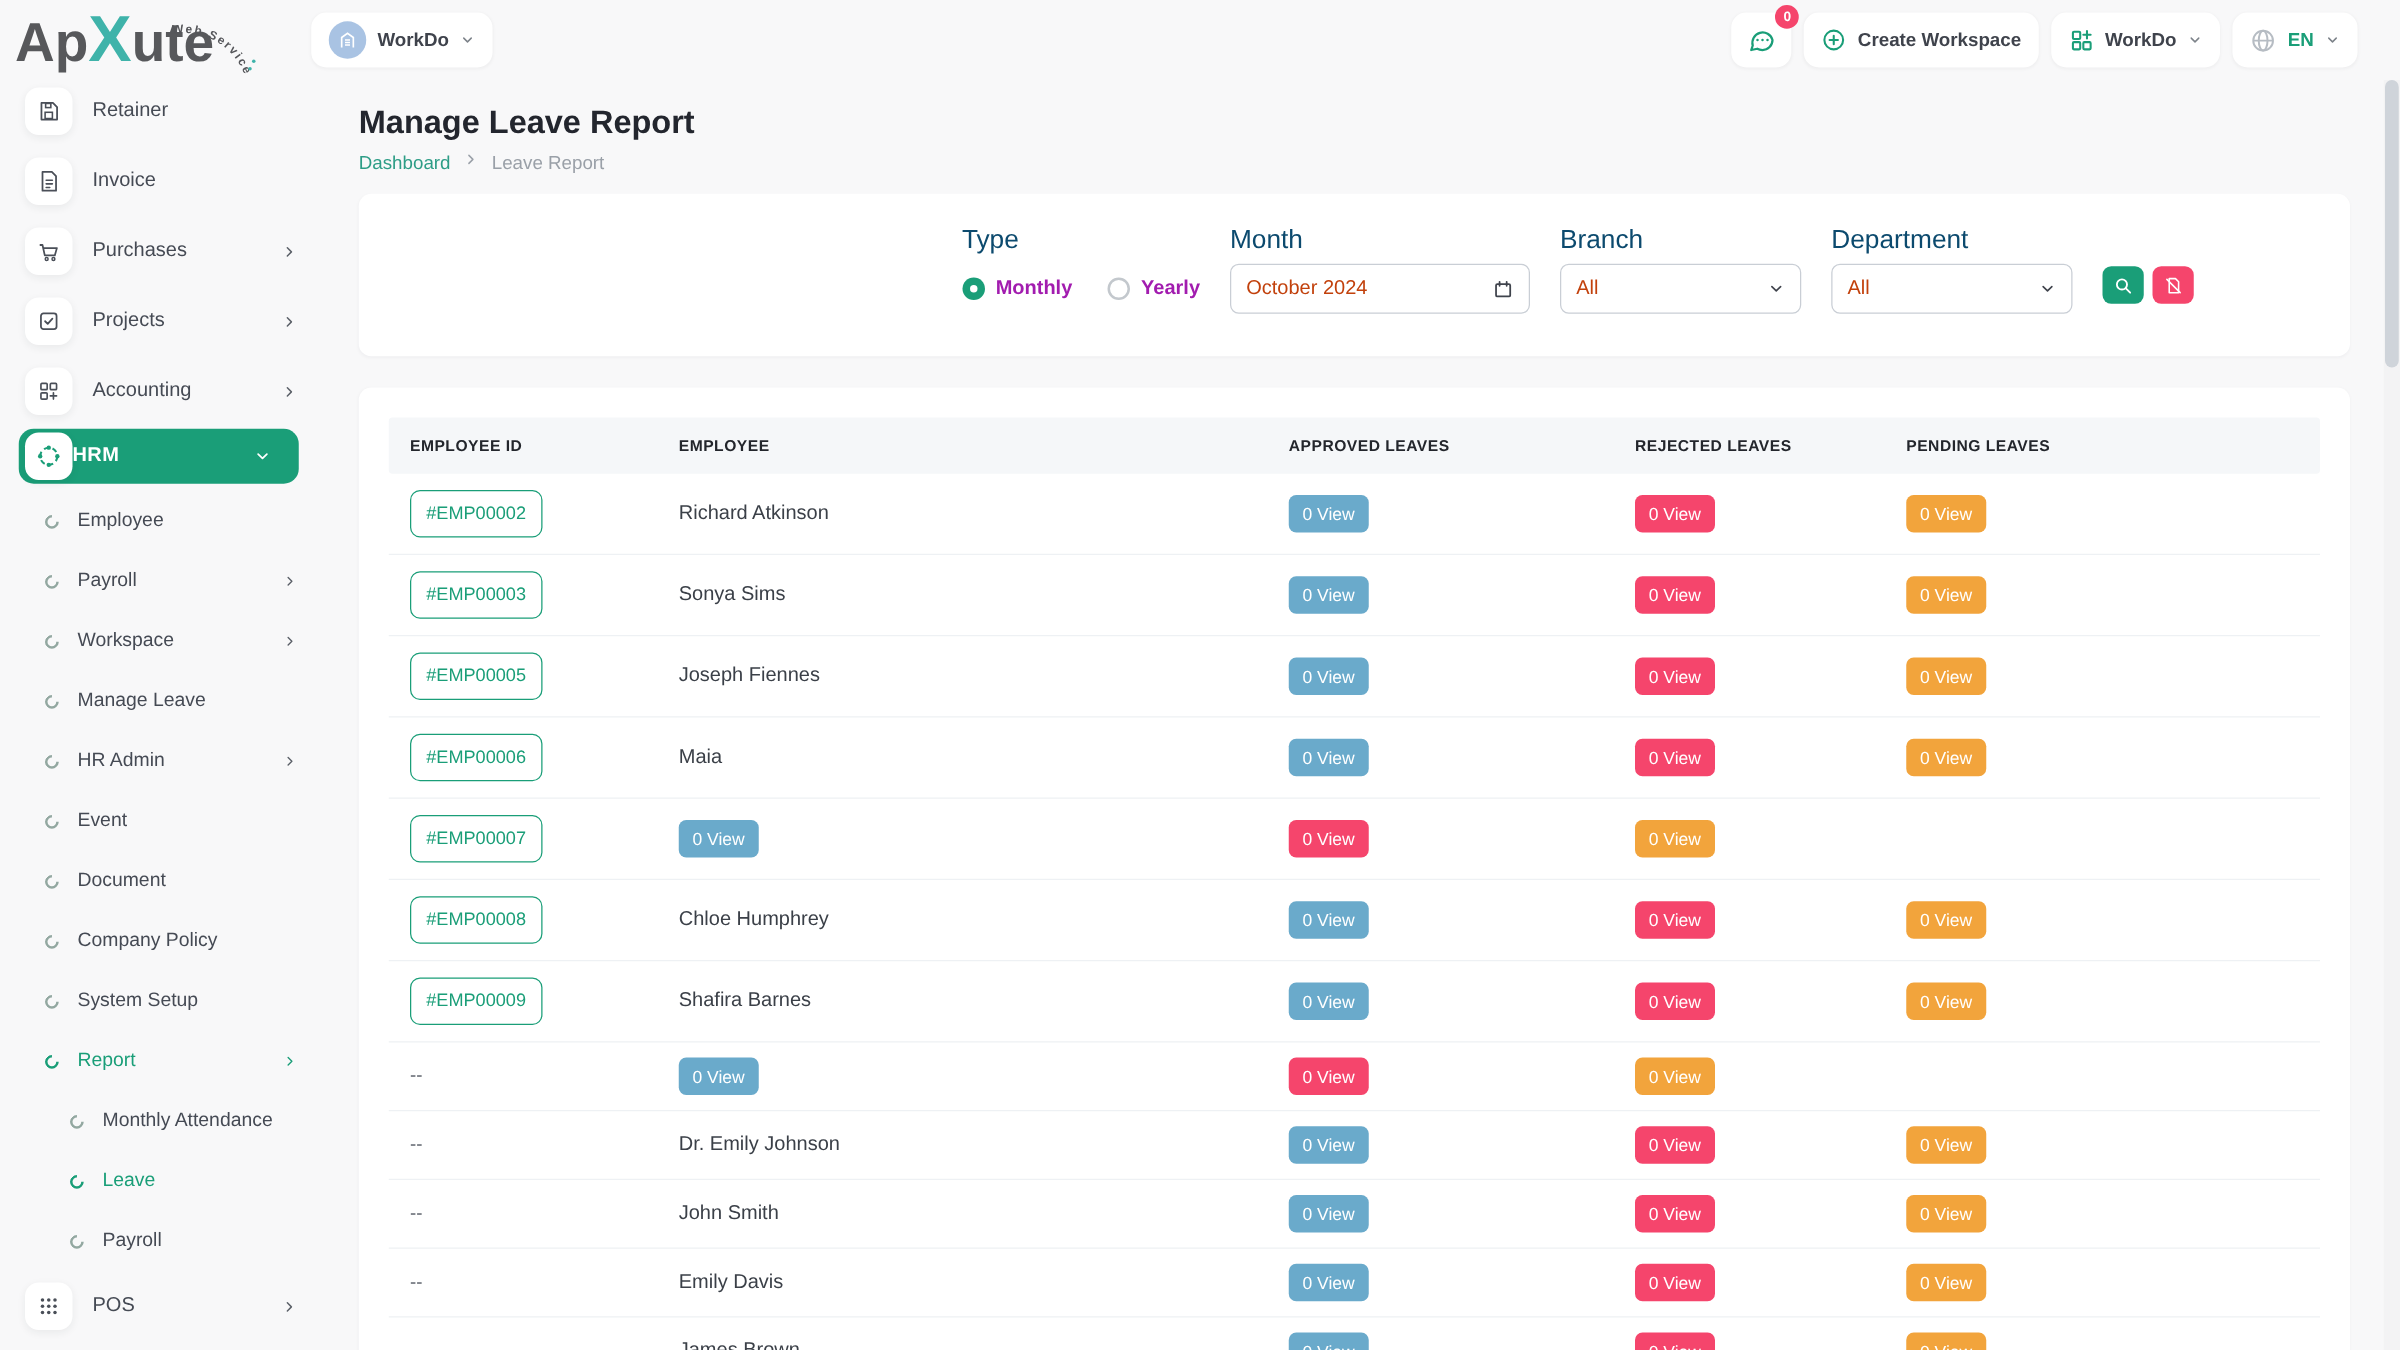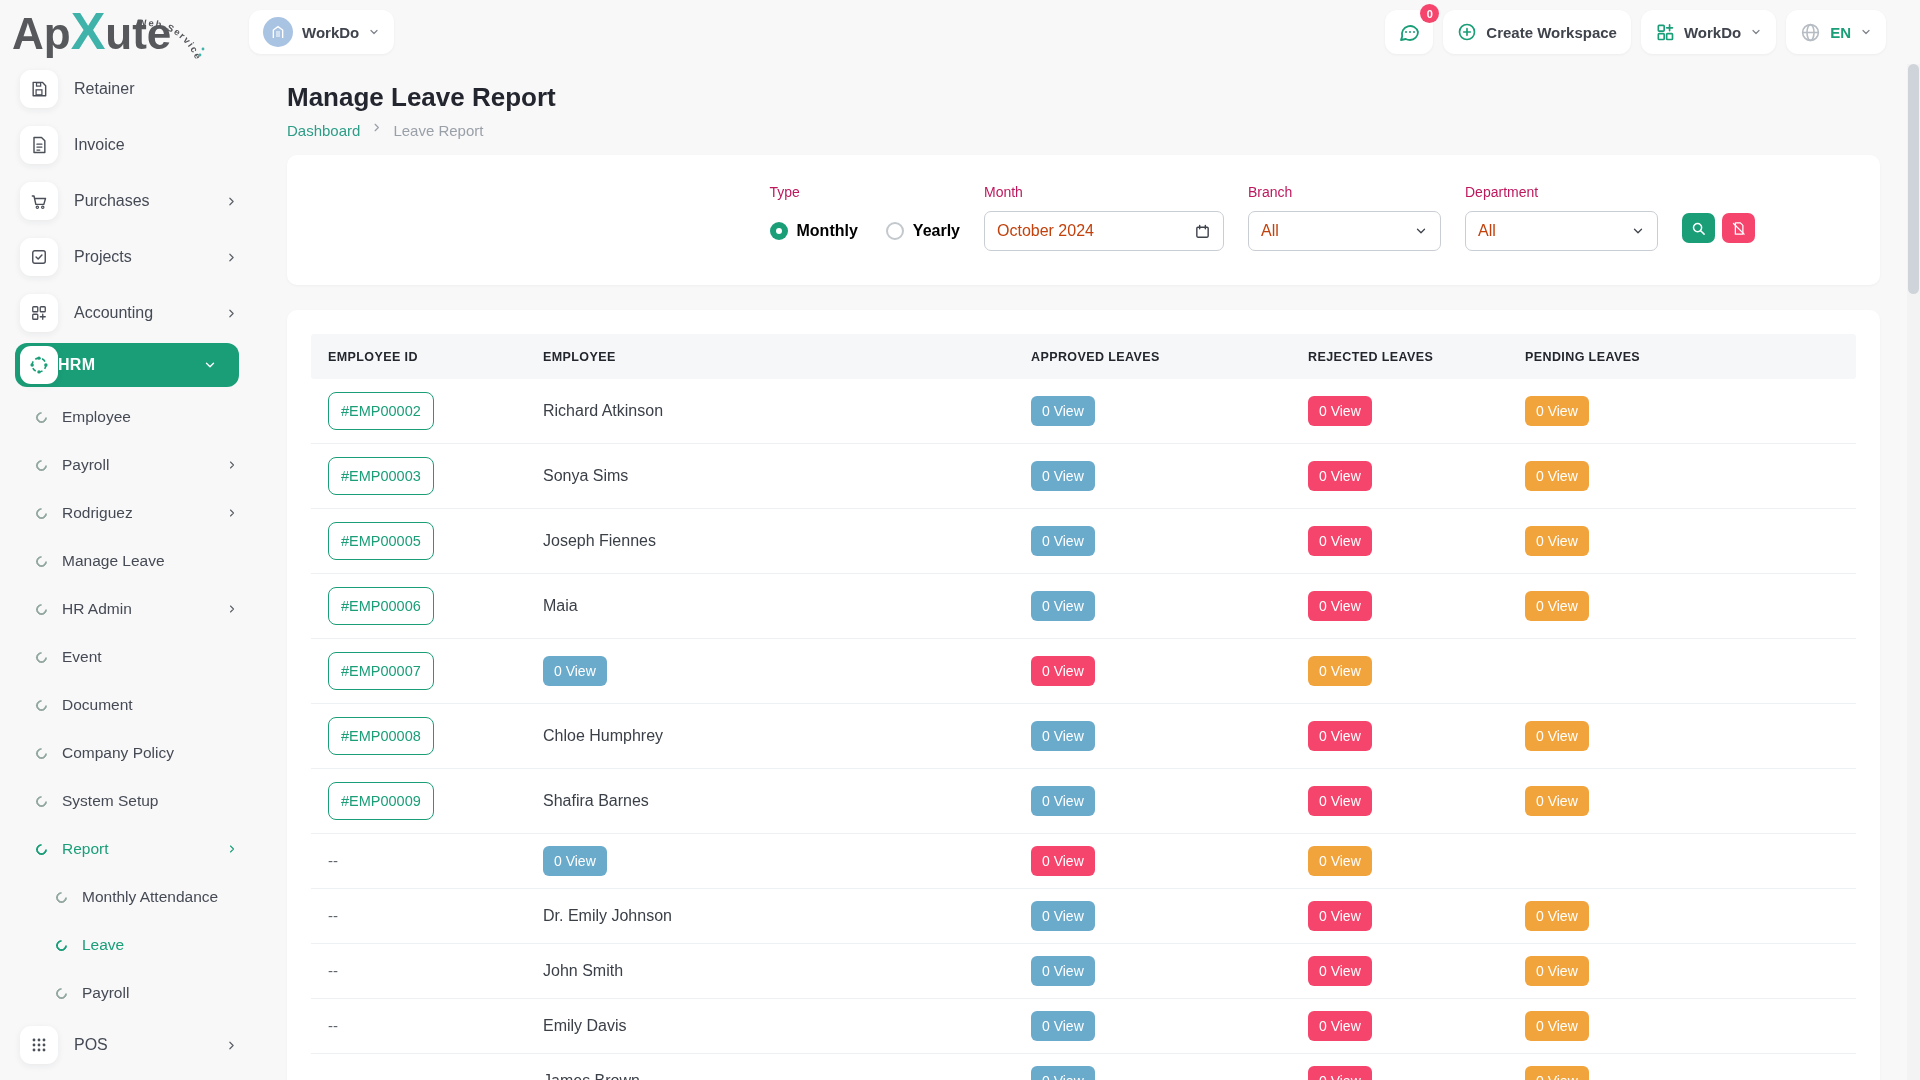--- a/index.html
+++ b/index.html
@@ -60,27 +60,27 @@
   .bc-home { color:#2d9d86; cursor:pointer; }
   .bc-current { color:#9aa0a8; }
   
   .filter-card {
     margin-top:16px; height:130px; background:#fff; border-radius:10px;
     box-shadow:0 1px 3px rgba(30,35,45,.04);
     display:flex; justify-content:flex-end; align-items:flex-start;
     gap:24px; padding:28px 125px 0 24px;
   }
   .fgroup { display:flex; flex-direction:column; gap:10px; }
-  .flabel { font-size:14px; color:#be185d; line-height:18px; }
+  .flabel { font-size:21px; color:#0c4a6e; line-height:18px; }
   .radios { display:flex; gap:28px; align-items:center; height:40px; }
   .radio-opt { display:flex; align-items:center; gap:9px; cursor:pointer; }
   .radio-dot { width:18px; height:18px; border-radius:50%; background:#1a9e78; position:relative; }
   .radio-dot::after { content:""; position:absolute; left:6px; top:6px; width:6px; height:6px; border-radius:50%; background:#fff; }
   .radio-ring { width:18px; height:18px; border-radius:50%; border:2px solid #c3c8cd; background:#fff; }
-  .radio-text { font-size:16px; font-weight:700; color:#000000; }
+  .radio-text { font-size:16px; font-weight:700; color:#a21caf; }
   .f-input {
     height:40px; border:1px solid #c9ced5; border-radius:7px; background:#fff;
     display:flex; align-items:center; justify-content:space-between;
     padding:0 12px; font-size:16px; color:#c2410c; cursor:pointer;
   }
   .month-input { width:240px; }
   .f-select { width:193px; }
   .fbuttons { display:flex; gap:7px; margin-top:30px; }
   .icon-btn { width:33px; height:30px; border-radius:7px; display:flex; align-items:center; justify-content:center; cursor:pointer; }
   .icon-btn.search { background:#1a9e78; }
@@ -278,21 +278,21 @@
   </div>
   <div class="sub-item">
     <span class="bullet"></span>
     <span class="sub-label">Payroll</span>
     <svg class="s-chev" width="12" height="12" viewBox="0 0 24 24">
         <polyline points="9,6 15,12 9,18" fill="none" stroke="#5b6068" stroke-width="2.2" stroke-linecap="round" stroke-linejoin="round"></polyline>
       </svg>
   </div>
   <div class="sub-item">
     <span class="bullet"></span>
-    <span class="sub-label">Rodriguez</span>
+    <span class="sub-label">Workspace</span>
     <svg class="s-chev" width="12" height="12" viewBox="0 0 24 24">
         <polyline points="9,6 15,12 9,18" fill="none" stroke="#5b6068" stroke-width="2.2" stroke-linecap="round" stroke-linejoin="round"></polyline>
       </svg>
   </div>
   <div class="sub-item">
     <span class="bullet"></span>
     <span class="sub-label">Manage Leave</span>
   </div>
   <div class="sub-item">
     <span class="bullet"></span>

